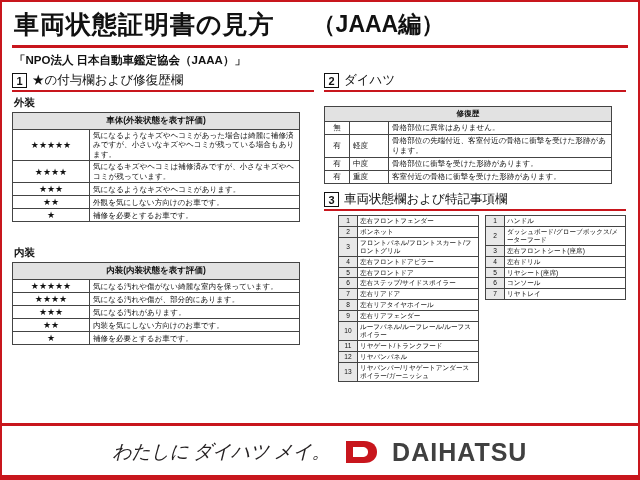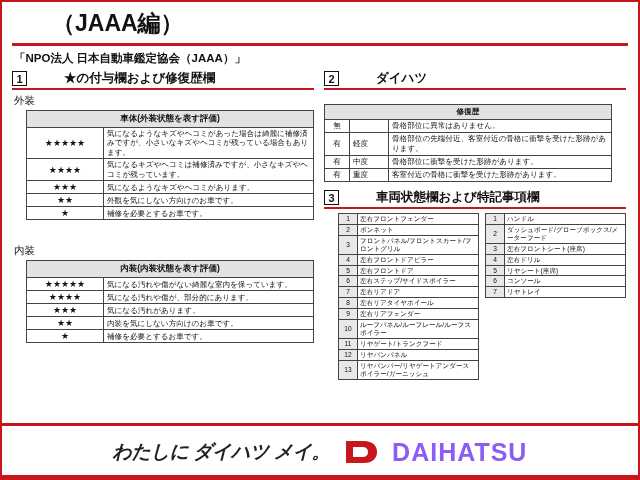--- a/index.html
+++ b/index.html
@@ -34,61 +34,62 @@
   }
   .col-left{width:302px;}
   .col-right{width:302px;}
   .sec-head{
     display:flex;align-items:center;border-bottom:2px solid #c8161d;padding-bottom:1px;margin-bottom:4px;
   }
   .sec-num{
     width:15px;height:15px;border:1.5px solid #111;display:flex;align-items:center;justify-content:center;
     font-size:11px;font-weight:bold;margin-right:5px;box-sizing:border-box;
   }
-  .sec-title{font-size:12.5px;font-weight:bold;margin-left:32px;}
-  .grp-label{font-size:10.5px;font-weight:normal;margin:4px 0 2px 2px;}
+  .sec-title{font-size:12.5px;font-weight:normal;}
+  .grp-label{font-size:10.5px;font-weight:bold;margin:4px 0 2px 2px;}
   table{border-collapse:collapse;font-size:8px;width:100%;}
   table td,table th{border:1px solid #444;padding:1px 3px;vertical-align:middle;}
   .tbl-head td{background:#e2e2e2;font-weight:bold;font-size:8.5px;text-align:center;padding:2px;}
   .star-cell{width:70px;text-align:center;font-size:9px;letter-spacing:0px;white-space:nowrap;}
   .desc-cell{font-size:7.6px;line-height:1.25;}
   .rep-tbl td{font-size:7.6px;}
   .rep-mark{width:18px;text-align:center;}
   .rep-deg{width:32px;text-align:left;}
-  .eval-inner{margin-left:14px;width:calc(100% - 14px);}
+  .eval-inner{width:calc(100% - 14px);}
   .num-tbl td{font-size:6.6px;line-height:1.2;padding:1px 2px;}
   .num-tbl .n{width:14px;text-align:center;background:#e8e8e8;}
   .two-num{display:flex;gap:6px;}
   .two-num > div{flex:1;}
   .footer{
     position:absolute;left:0;right:0;bottom:0;height:52px;
     border-top:3px solid #c8161d;
     display:flex;align-items:center;justify-content:center;gap:14px;
   }
   .brandscript{
-    font-size:19px;font-weight:bold;font-style:italic;color:#231f20;letter-spacing:-0.5px;
+    font-size:19px;font-weight:normal;font-style:italic;color:#231f20;letter-spacing:-0.5px;
   }
   .daihatsu-word{
-    font-size:25px;font-weight:bold;color:#8b5cf6;letter-spacing:1px;
+    font-size:25px;font-weight:bold;color:#404040;letter-spacing:1px;
   }
   .dh-mark{
     width:34px;height:26px;position:relative;
   }
   .dh-mark svg{display:block;}
   .footer-rule-bottom{
     position:absolute;left:0;right:0;bottom:0;height:3px;background:#c8161d;
   }
   .sec3-wrap{margin-top:7px;}
 </style>
 </head>
 <body>
 
 <div class="page">
 
   <div class="title-row">
+    <div class="title-main">車両状態証明書の見方</div>
     <div class="title-sub">（JAAA編）</div>
   </div>
   <div class="red-rule"></div>
   <div class="org-line">「NPO法人 日本自動車鑑定協会（JAAA）」</div>
 
   <div class="cols">
 
     <div class="col-left">
       <div class="sec-head">
         <div class="sec-num">1</div>

